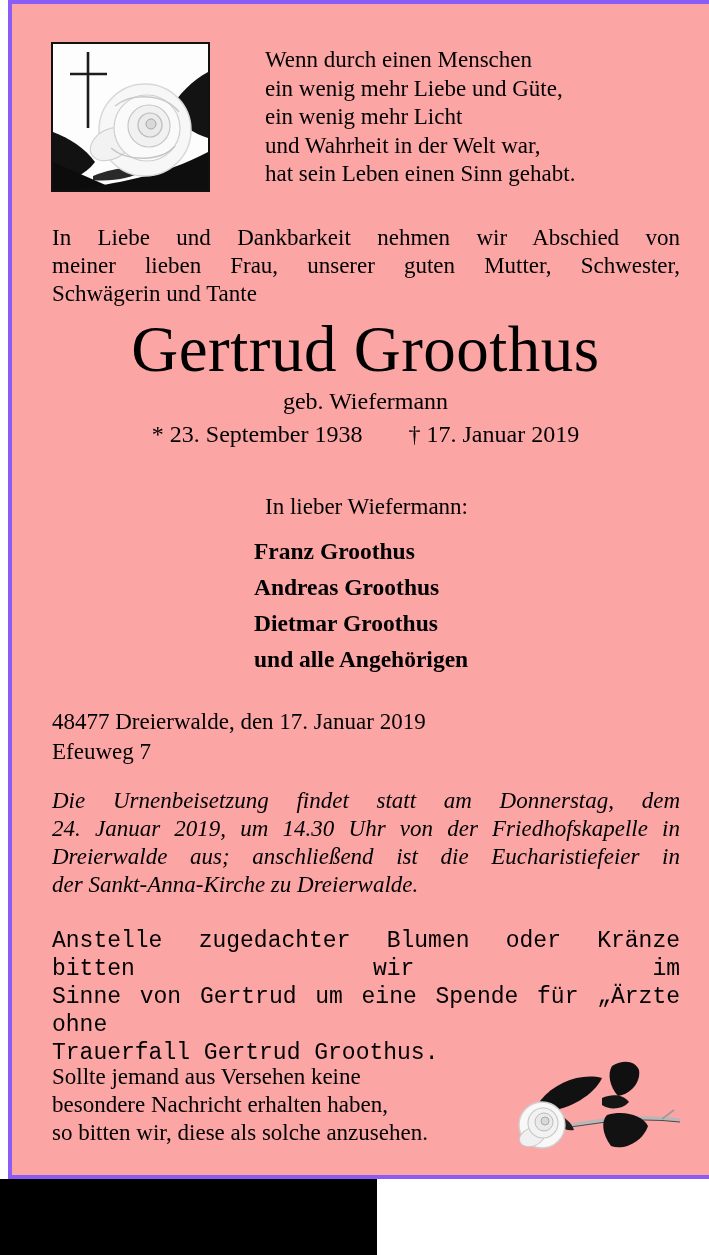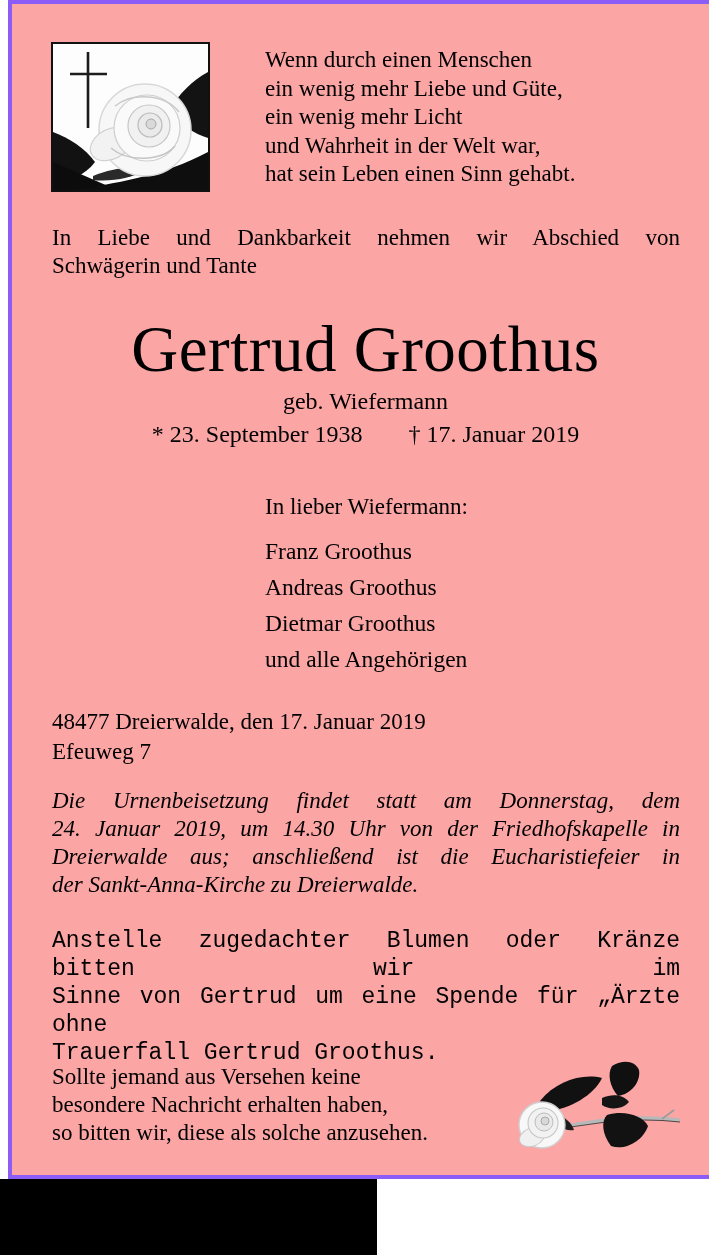--- a/index.html
+++ b/index.html
@@ -22,21 +22,21 @@
   .title {
     left:0; top:311px; width:707px; text-align:center;
     font-size:65px; line-height:68px; letter-spacing:0.5px; font-weight:normal;
   }
   .maiden { left:0; top:384px; width:707px; text-align:center; font-size:24px; line-height:26px; }
   .dates {
     left:0; top:416px; width:707px; display:flex; justify-content:center; gap:46px;
     font-size:24px; line-height:28px;
   }
   .remember-heading { left:253px; top:489px; font-size:23px; line-height:28px; white-space:nowrap; }
-  .mourners { left:253px; top:529px; font-size:23.5px; line-height:36px; font-weight:normal; white-space:nowrap; }
+  .mourners { left:242px; top:529px; font-size:23.5px; line-height:36px; font-weight:bold; white-space:nowrap; }
   .place-date { left:40px; top:703px; font-size:23px; line-height:30px; white-space:nowrap; }
   .funeral { left:40px; top:783px; width:628px; font-size:23px; line-height:28px;font-style:italic; }
   .donation { left:40px; top:923px; width:628px; font-size:23px; line-height:28px;font-family:Liberation Mono, monospace; }
   .closing { left:40px; top:1059px; font-size:23px; line-height:28px; white-space:nowrap; }
   .rose-bottom { left:500px; top:1053px; width:175px; height:105px; }
   .redacted {
     position:absolute; left:0; top:1179px; width:377px; height:76px; background:#000;
   }
 </style>
 </head>
@@ -76,20 +76,21 @@
     <div class="abs poem">
       <div>Wenn durch einen Menschen</div>
       <div>ein wenig mehr Liebe und Güte,</div>
       <div>ein wenig mehr Licht</div>
       <div>und Wahrheit in der Welt war,</div>
       <div>hat sein Leben einen Sinn gehabt.</div>
     </div>
 
     <div class="abs intro">
       <div class="jline">In Liebe und Dankbarkeit nehmen wir Abschied von</div>
+      <div class="jline">meiner lieben Frau, unserer guten Mutter, Schwester,</div>
       <div>Schwägerin und Tante</div>
     </div>
 
     <div class="abs title">Gertrud Groothus</div>
     <div class="abs maiden">geb. Wiefermann</div>
     <div class="abs dates">
       <span>* 23. September 1938</span>
       <span>† 17. Januar 2019</span>
     </div>
 

